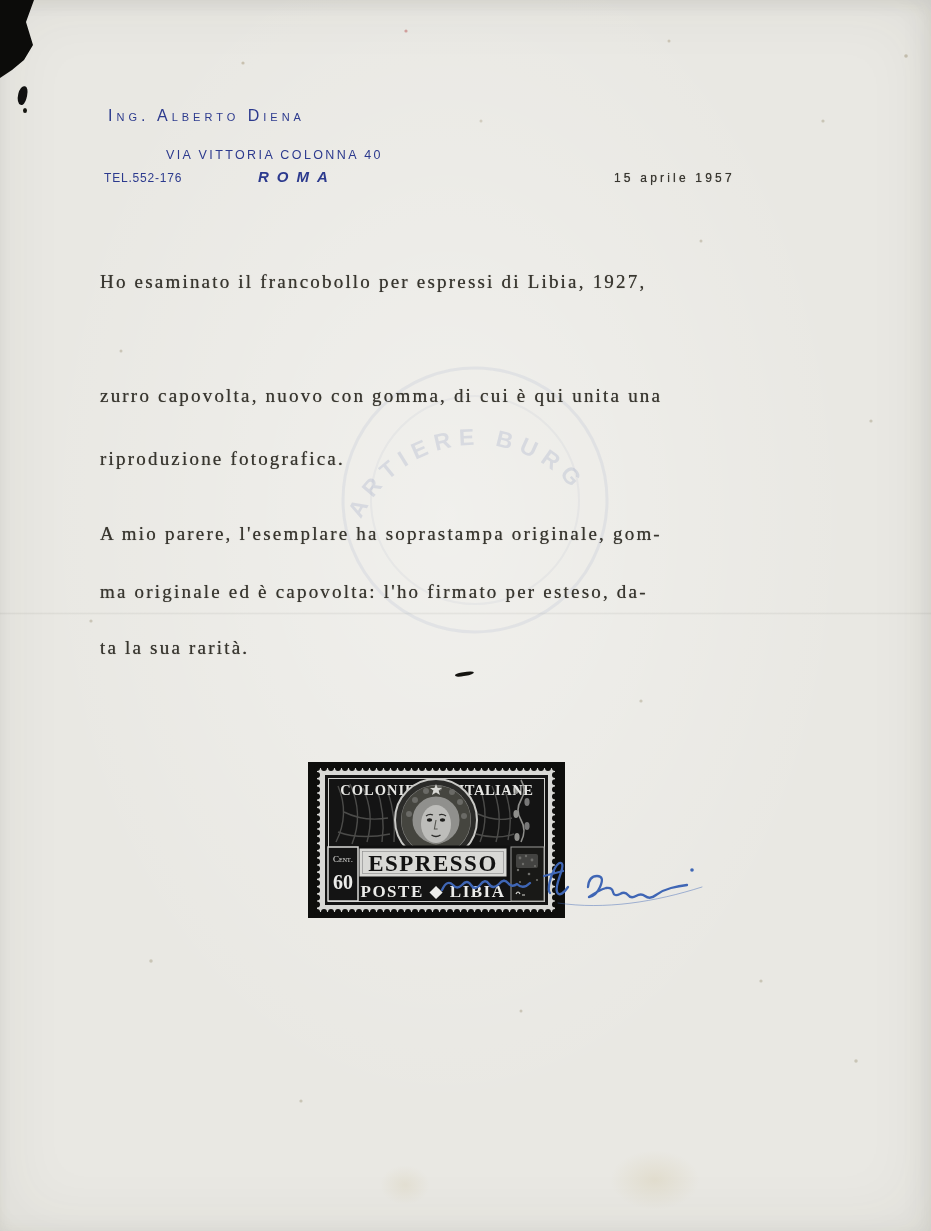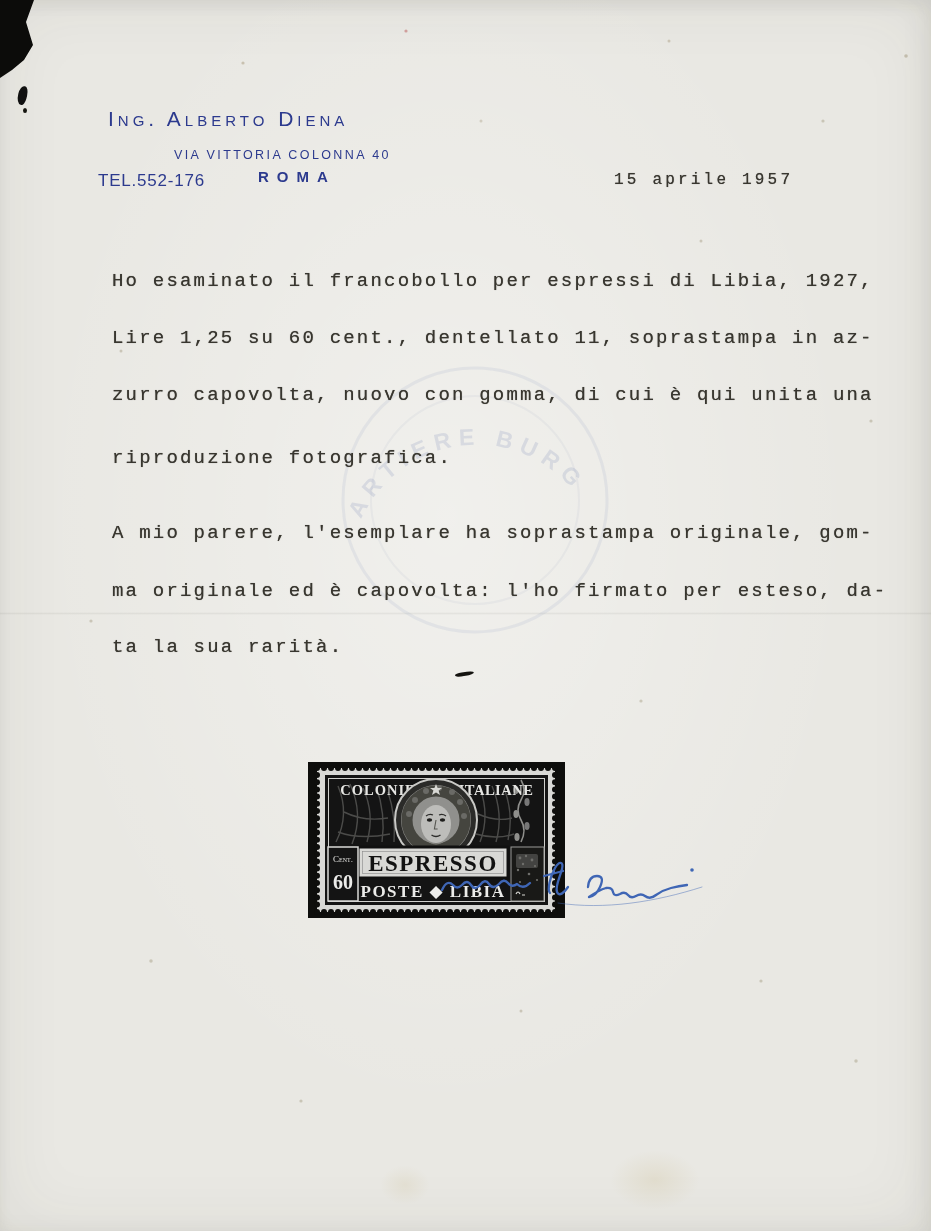--- a/index.html
+++ b/index.html
@@ -27,36 +27,36 @@
     position:absolute;left:18px;top:86px;width:9px;height:19px;background:#111;
     border-radius:60% 60% 50% 70%;transform:rotate(14deg);
   }
   .ink-dot{position:absolute;left:23px;top:108px;width:4px;height:5px;background:#15150f;border-radius:50%;}
   
   .watermark{position:absolute;left:315px;top:340px;width:320px;height:320px;}
   .watermark text{font-family:"Liberation Sans",sans-serif;font-weight:bold;font-size:23px;letter-spacing:7px;fill:rgba(95,115,170,.16);}
   
   .lh-name{
     position:absolute;left:108px;top:107px;color:var(--blue);
-    font-size:21px;letter-spacing:4px;font-variant:small-caps;font-weight:500;
-  }
-  .lh-address{position:absolute;left:174px;top:148px;color:var(--blue);font-size:12.5px;letter-spacing:2.4px;}
-  .lh-tel{position:absolute;left:98px;top:171px;color:var(--blue);font-size:17px;letter-spacing:.8px;text-align:center;}
-  .lh-city{position:absolute;left:258px;top:168px;color:var(--blue);font-size:15px;letter-spacing:8px;font-weight:600;}
+    font-size:16px;letter-spacing:4px;font-variant:small-caps;font-weight:500;
+  }
+  .lh-address{position:absolute;left:166px;top:148px;color:var(--blue);font-size:12.5px;letter-spacing:2.4px;}
+  .lh-tel{position:absolute;left:104px;top:171px;color:var(--blue);font-size:12px;letter-spacing:.8px;text-align:center;}
+  .lh-city{position:absolute;left:258px;top:168px;color:var(--blue);font-size:15px;letter-spacing:8px;font-weight:600;font-style:italic;}
   
   .tw{
-    position:absolute;left:112px;color:var(--ink);
-    font-family:Liberation Mono, monospace;
+    position:absolute;left:100px;color:var(--ink);
+    font-family:Liberation Serif, serif;
     font-size:19px;letter-spacing:2.2px;line-height:19px;white-space:nowrap;
     text-shadow:0 0 .7px rgba(56,54,47,.8);
   }
   .date{
     position:absolute;left:614px;top:171px;color:var(--ink);
-    font-family:Liberation Mono, monospace;
-    font-size:16px;letter-spacing:3.2px;text-shadow:0 0 .7px rgba(56,54,47,.8);white-space:nowrap;
+    font-family:Liberation Sans, sans-serif;
+    font-size:12px;letter-spacing:3.2px;text-shadow:0 0 .7px rgba(56,54,47,.8);white-space:nowrap;
   }
   .dash-mark{
     position:absolute;left:455px;top:672px;width:19px;height:4px;background:#14130f;
     border-radius:40% 60% 50% 50%;transform:rotate(-10deg);
   }
   .crease{
     position:absolute;left:0;top:612px;width:931px;height:3px;
     background:linear-gradient(to bottom, rgba(0,0,0,0), rgba(70,70,60,.07), rgba(0,0,0,0));
   }
   
@@ -109,21 +109,20 @@
   <div class="letterhead">
     <div class="lh-name">Ing. Alberto Diena</div>
     <div class="lh-address">VIA VITTORIA COLONNA 40</div>
     <div class="lh-tel">TEL.552-176</div>
     <div class="lh-city">ROMA</div>
   </div>
 
   <div class="date">15 aprile 1957</div>
 
   <div class="tw" style="top:272px">Ho esaminato il francobollo per espressi di Libia, 1927,</div>
-  <div class="tw" style="top:329px">Lire 1,25 su 60 cent., dentellato 11, soprastampa in az-</div>
   <div class="tw" style="top:386px">zurro capovolta, nuovo con gomma, di cui è qui unita una</div>
   <div class="tw" style="top:524px">A mio parere, l'esemplare ha soprastampa originale, gom-</div>
   <div class="tw" style="top:449px">riproduzione fotografica.</div>
   <div class="tw" style="top:582px">ma originale ed è capovolta: l'ho firmato per esteso, da-</div>
   <div class="tw" style="top:638px">ta la sua rarità.</div>
 
   <div class="dash-mark"></div>
 
   <svg id="stamp-svg" class="stamp" viewBox="0 0 257 156">
     <rect x="0" y="0" width="257" height="156" fill="#0e0e0c"></rect>

